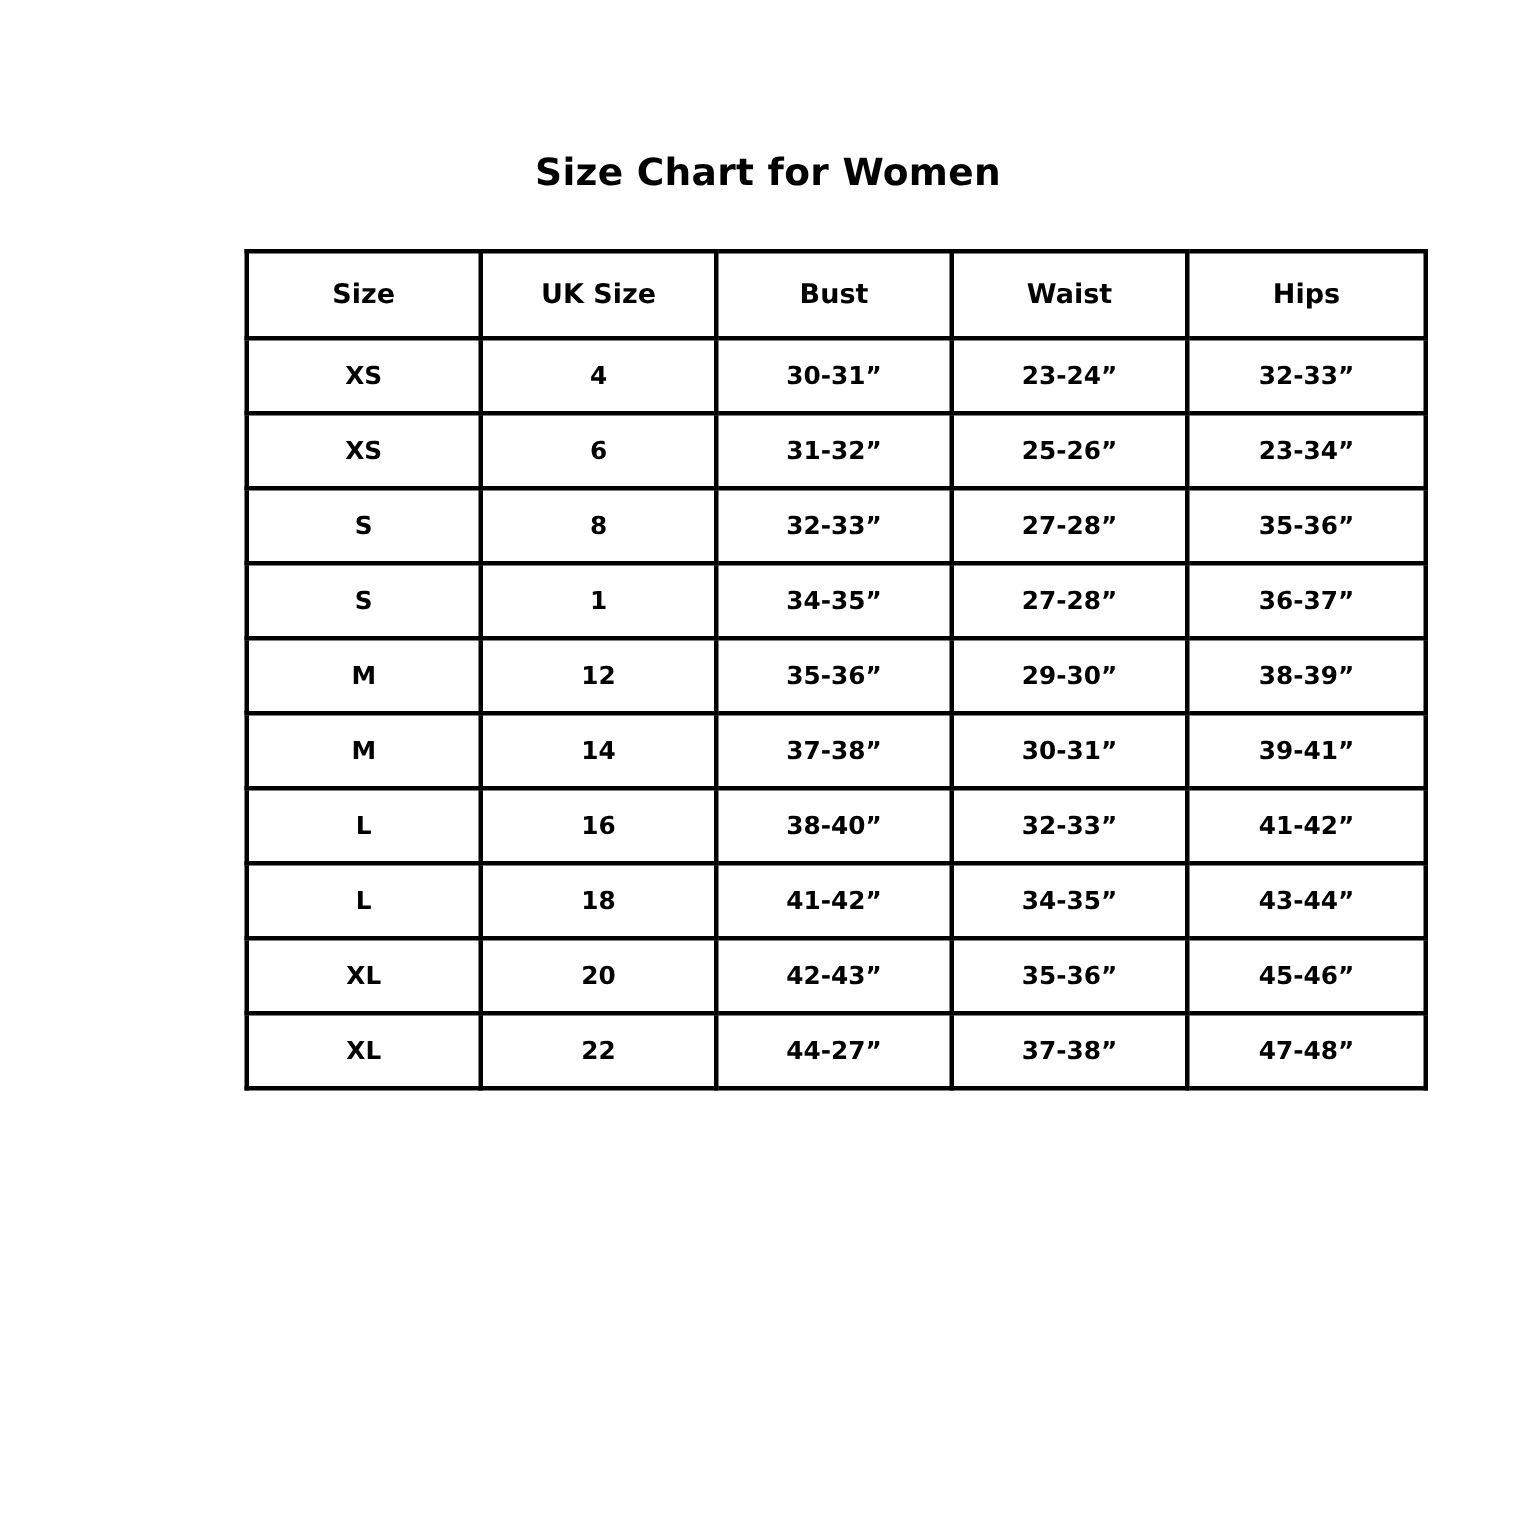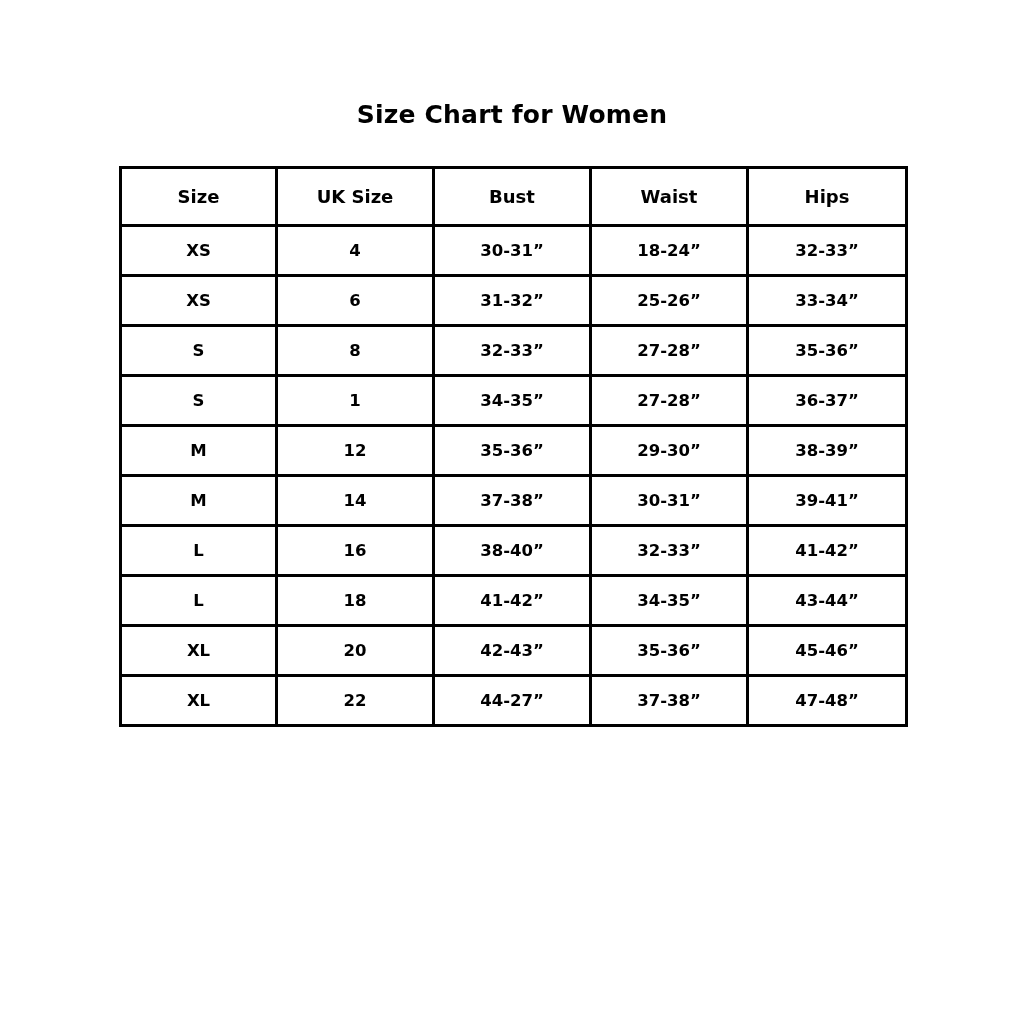--- a/index.html
+++ b/index.html
@@ -33,20 +33,21 @@
   .table-wrap {
     position: absolute;
     top: 166px;
     left: 119px;
     width: 786px;
   }
   table.size-table {
     border-collapse: collapse;
     width: 786px;
     table-layout: fixed;
+    margin-left: 44px;
   }
   table.size-table td, table.size-table th {
     border: 3px solid #000000;
     text-align: center;
     vertical-align: middle;
     font-weight: bold;
     font-size: 16.5px;
     height: 50px;
     padding: 0;
     box-sizing: border-box;
@@ -84,29 +85,29 @@
           <th>Bust</th>
           <th>Waist</th>
           <th>Hips</th>
         </tr>
       </thead>
       <tbody>
         <tr>
           <td>XS</td>
           <td>4</td>
           <td>30-31”</td>
-          <td>18-24”</td>
+          <td>23-24”</td>
           <td>32-33”</td>
         </tr>
         <tr>
           <td>XS</td>
           <td>6</td>
           <td>31-32”</td>
           <td>25-26”</td>
-          <td>33-34”</td>
+          <td>23-34”</td>
         </tr>
         <tr>
           <td>S</td>
           <td>8</td>
           <td>32-33”</td>
           <td>27-28”</td>
           <td>35-36”</td>
         </tr>
         <tr>
           <td>S</td>

